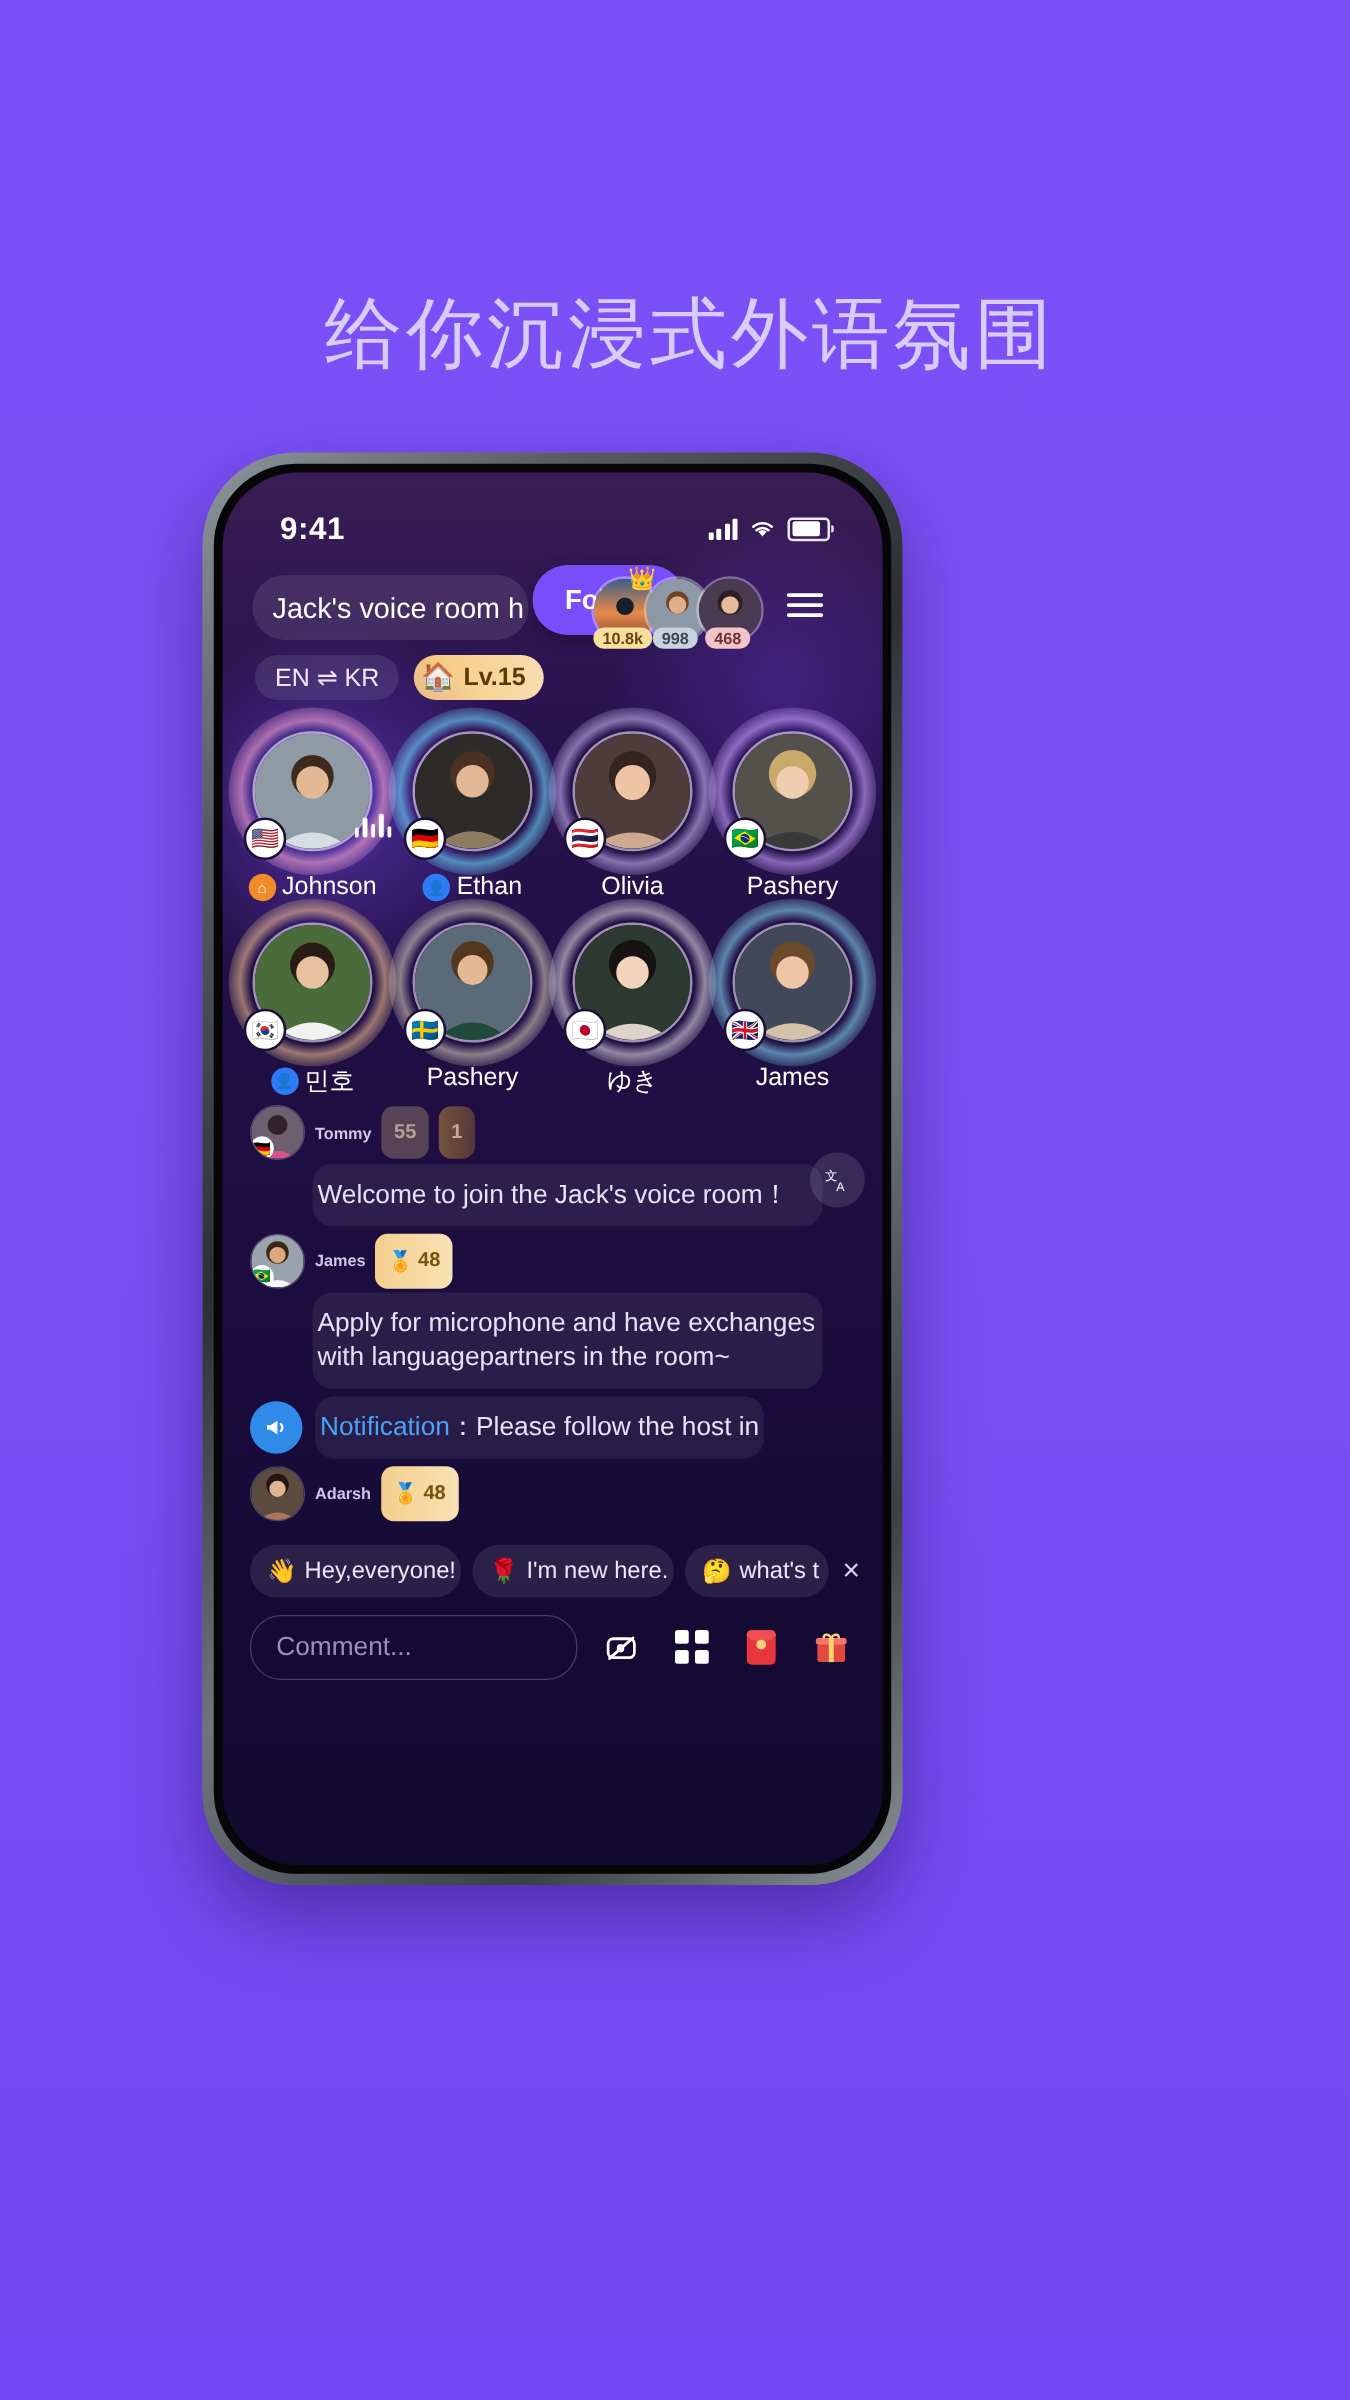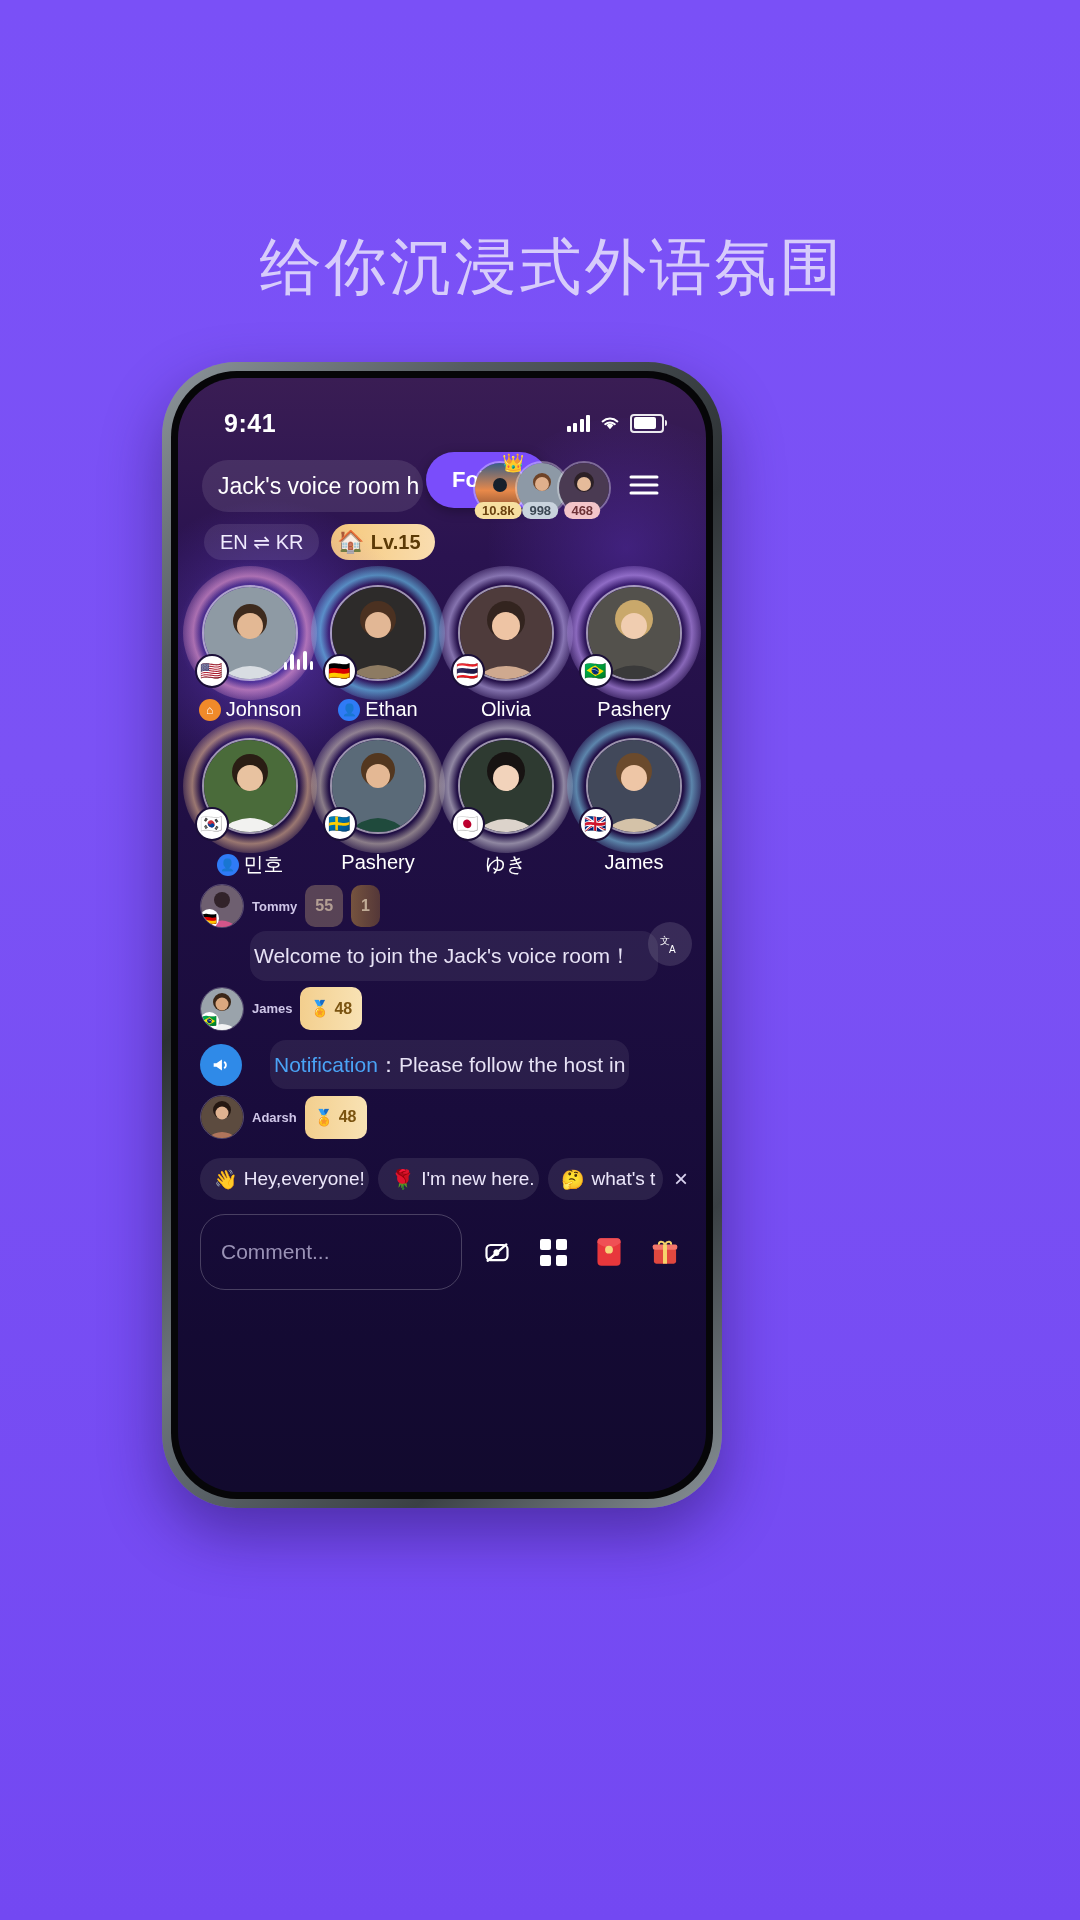--- a/index.html
+++ b/index.html
@@ -106,33 +106,33 @@
   .msg-ava .fg{position:absolute;left:-1px;bottom:-1px;width:19px;height:19px;border-radius:50%;
     display:flex;align-items:center;justify-content:center;font-size:12px;background:#fff;overflow:hidden;}
   .msg-name{font-size:13px;color:#cfc6e8;font-weight:bold;}
   .lvl{font-size:16px;font-weight:bold;color:#7a5310;background:linear-gradient(90deg,#f3cf8e,#f8e2b4);
     border-radius:10px;padding:12px 10px;display:inline-flex;align-items:center;gap:4px;}
   .lvl.dim{background:rgba(240,205,140,.28);color:rgba(255,235,200,.55);}
   .lvl.chip{background:linear-gradient(90deg,rgba(190,140,60,.55),rgba(150,105,45,.45));color:rgba(255,240,210,.6);}
   .bubble{margin-left:50px;background:rgba(255,255,255,.07);border-radius:16px;padding:11px 4px;
     color:#e7e2f5;font-size:21px;line-height:1.32;max-width:400px;}
   .bubble .hl{color:#4aa3f5;}
-  .notif-row{display:flex;align-items:center;gap:28px;margin-bottom:6px;}
+  .notif-row{display:flex;align-items:center;gap:10px;margin-bottom:6px;}
   .notif-ic{width:42px;height:42px;border-radius:50%;background:#2f8ae8;display:flex;align-items:center;justify-content:center;color:#fff;font-size:21px;flex:0 0 42px;}
   .translate-fab{position:absolute;right:14px;top:44px;width:44px;height:44px;border-radius:50%;
     background:rgba(255,255,255,.12);display:flex;align-items:center;justify-content:center;color:#fff;font-size:21px;}
   
   .quick{display:flex;align-items:center;gap:9px;padding:10px 18px 0 22px;}
   .q{height:42px;display:flex;align-items:center;gap:6px;padding:0 14px;border-radius:21px;
     background:rgba(255,255,255,.09);color:#ece7fb;font-size:19px;white-space:nowrap;overflow:hidden;}
   .q-close{color:#d8d2ee;font-size:24px;margin-left:2px;}
   
   .bottom{display:flex;align-items:center;gap:14px;padding:14px 20px 0 22px;}
   .comment{flex:1;height:50px;border-radius:25px;border:1.5px solid rgba(255,255,255,.22);
-    display:flex;align-items:center;padding:12px 20px;color:#9a92b6;font-size:21px;}
+    display:flex;align-items:center;padding:0 20px;color:#9a92b6;font-size:21px;}
   .bicon{width:42px;height:42px;display:flex;align-items:center;justify-content:center;color:#fff;font-size:24px;}
   .grid4{display:grid;grid-template-columns:1fr 1fr;gap:5px;}
   .grid4 span{width:11px;height:11px;background:#fff;border-radius:2px;display:block;}
 </style>
 </head>
 <body>
 
 <div class="poster">
 
   <div class="subhead">给你沉浸式外语氛围</div>
@@ -422,20 +422,21 @@
                     <rect width="42" height="42" fill="#9aa3ab"></rect>
                     <circle cx="21" cy="14" r="9" fill="#3a2617"></circle>
                     <circle cx="21" cy="16" r="6.5" fill="#dba87f"></circle>
                     <path d="M6 42 q15-12 30 0z" fill="#f2f3f4"></path>
                   </svg>
               <span class="fg">🇧🇷</span>
             </div>
             <span class="msg-name">James</span>
             <span class="lvl">🏅 <em style="font-style:normal">48</em></span>
           </div>
+          <div class="bubble">Apply for microphone and have exchanges with languagepartners in the room~</div>
         </div>
 
         <div class="notif-row">
           <div class="notif-ic">
             <svg width="22" height="22" viewBox="0 0 24 24">
                   <path d="M4 10v4h3l6 4V6L7 10H4z" fill="#fff"></path>
                   <path d="M16 9a4 4 0 0 1 0 6" stroke="#fff" stroke-width="2" fill="none" stroke-linecap="round"></path>
                 </svg>
           </div>
           <div class="bubble" style="margin-left:0">

